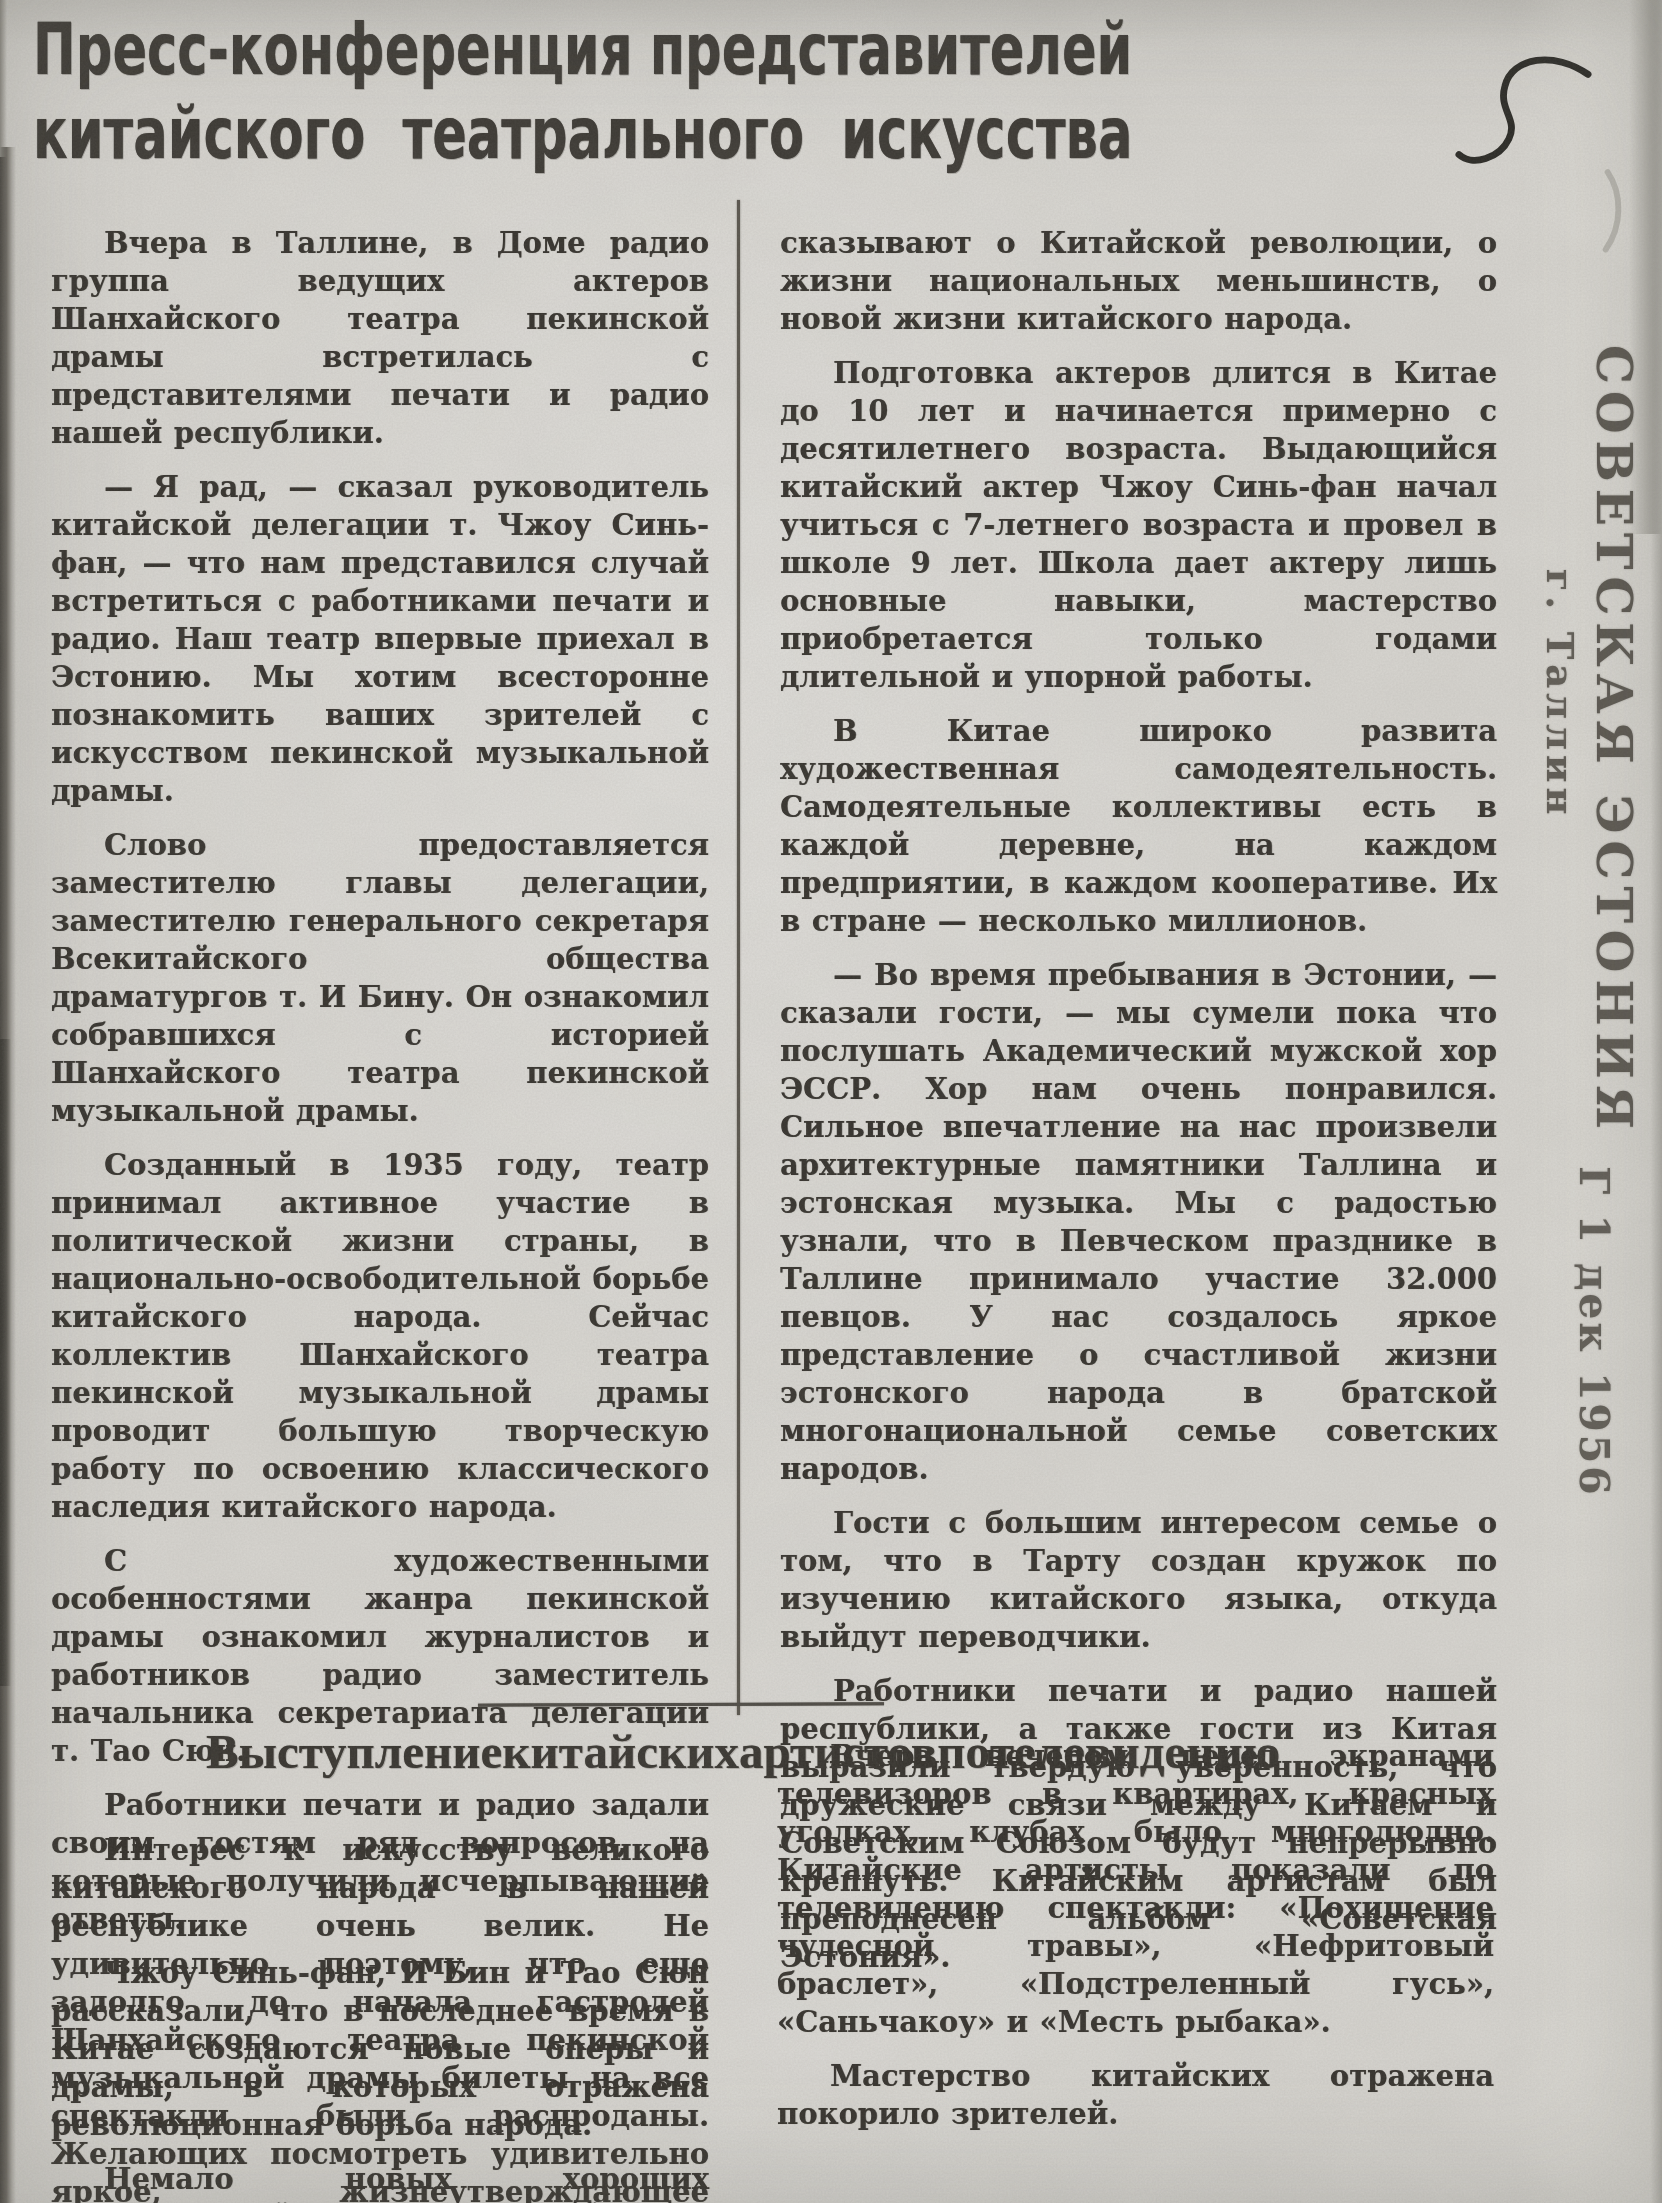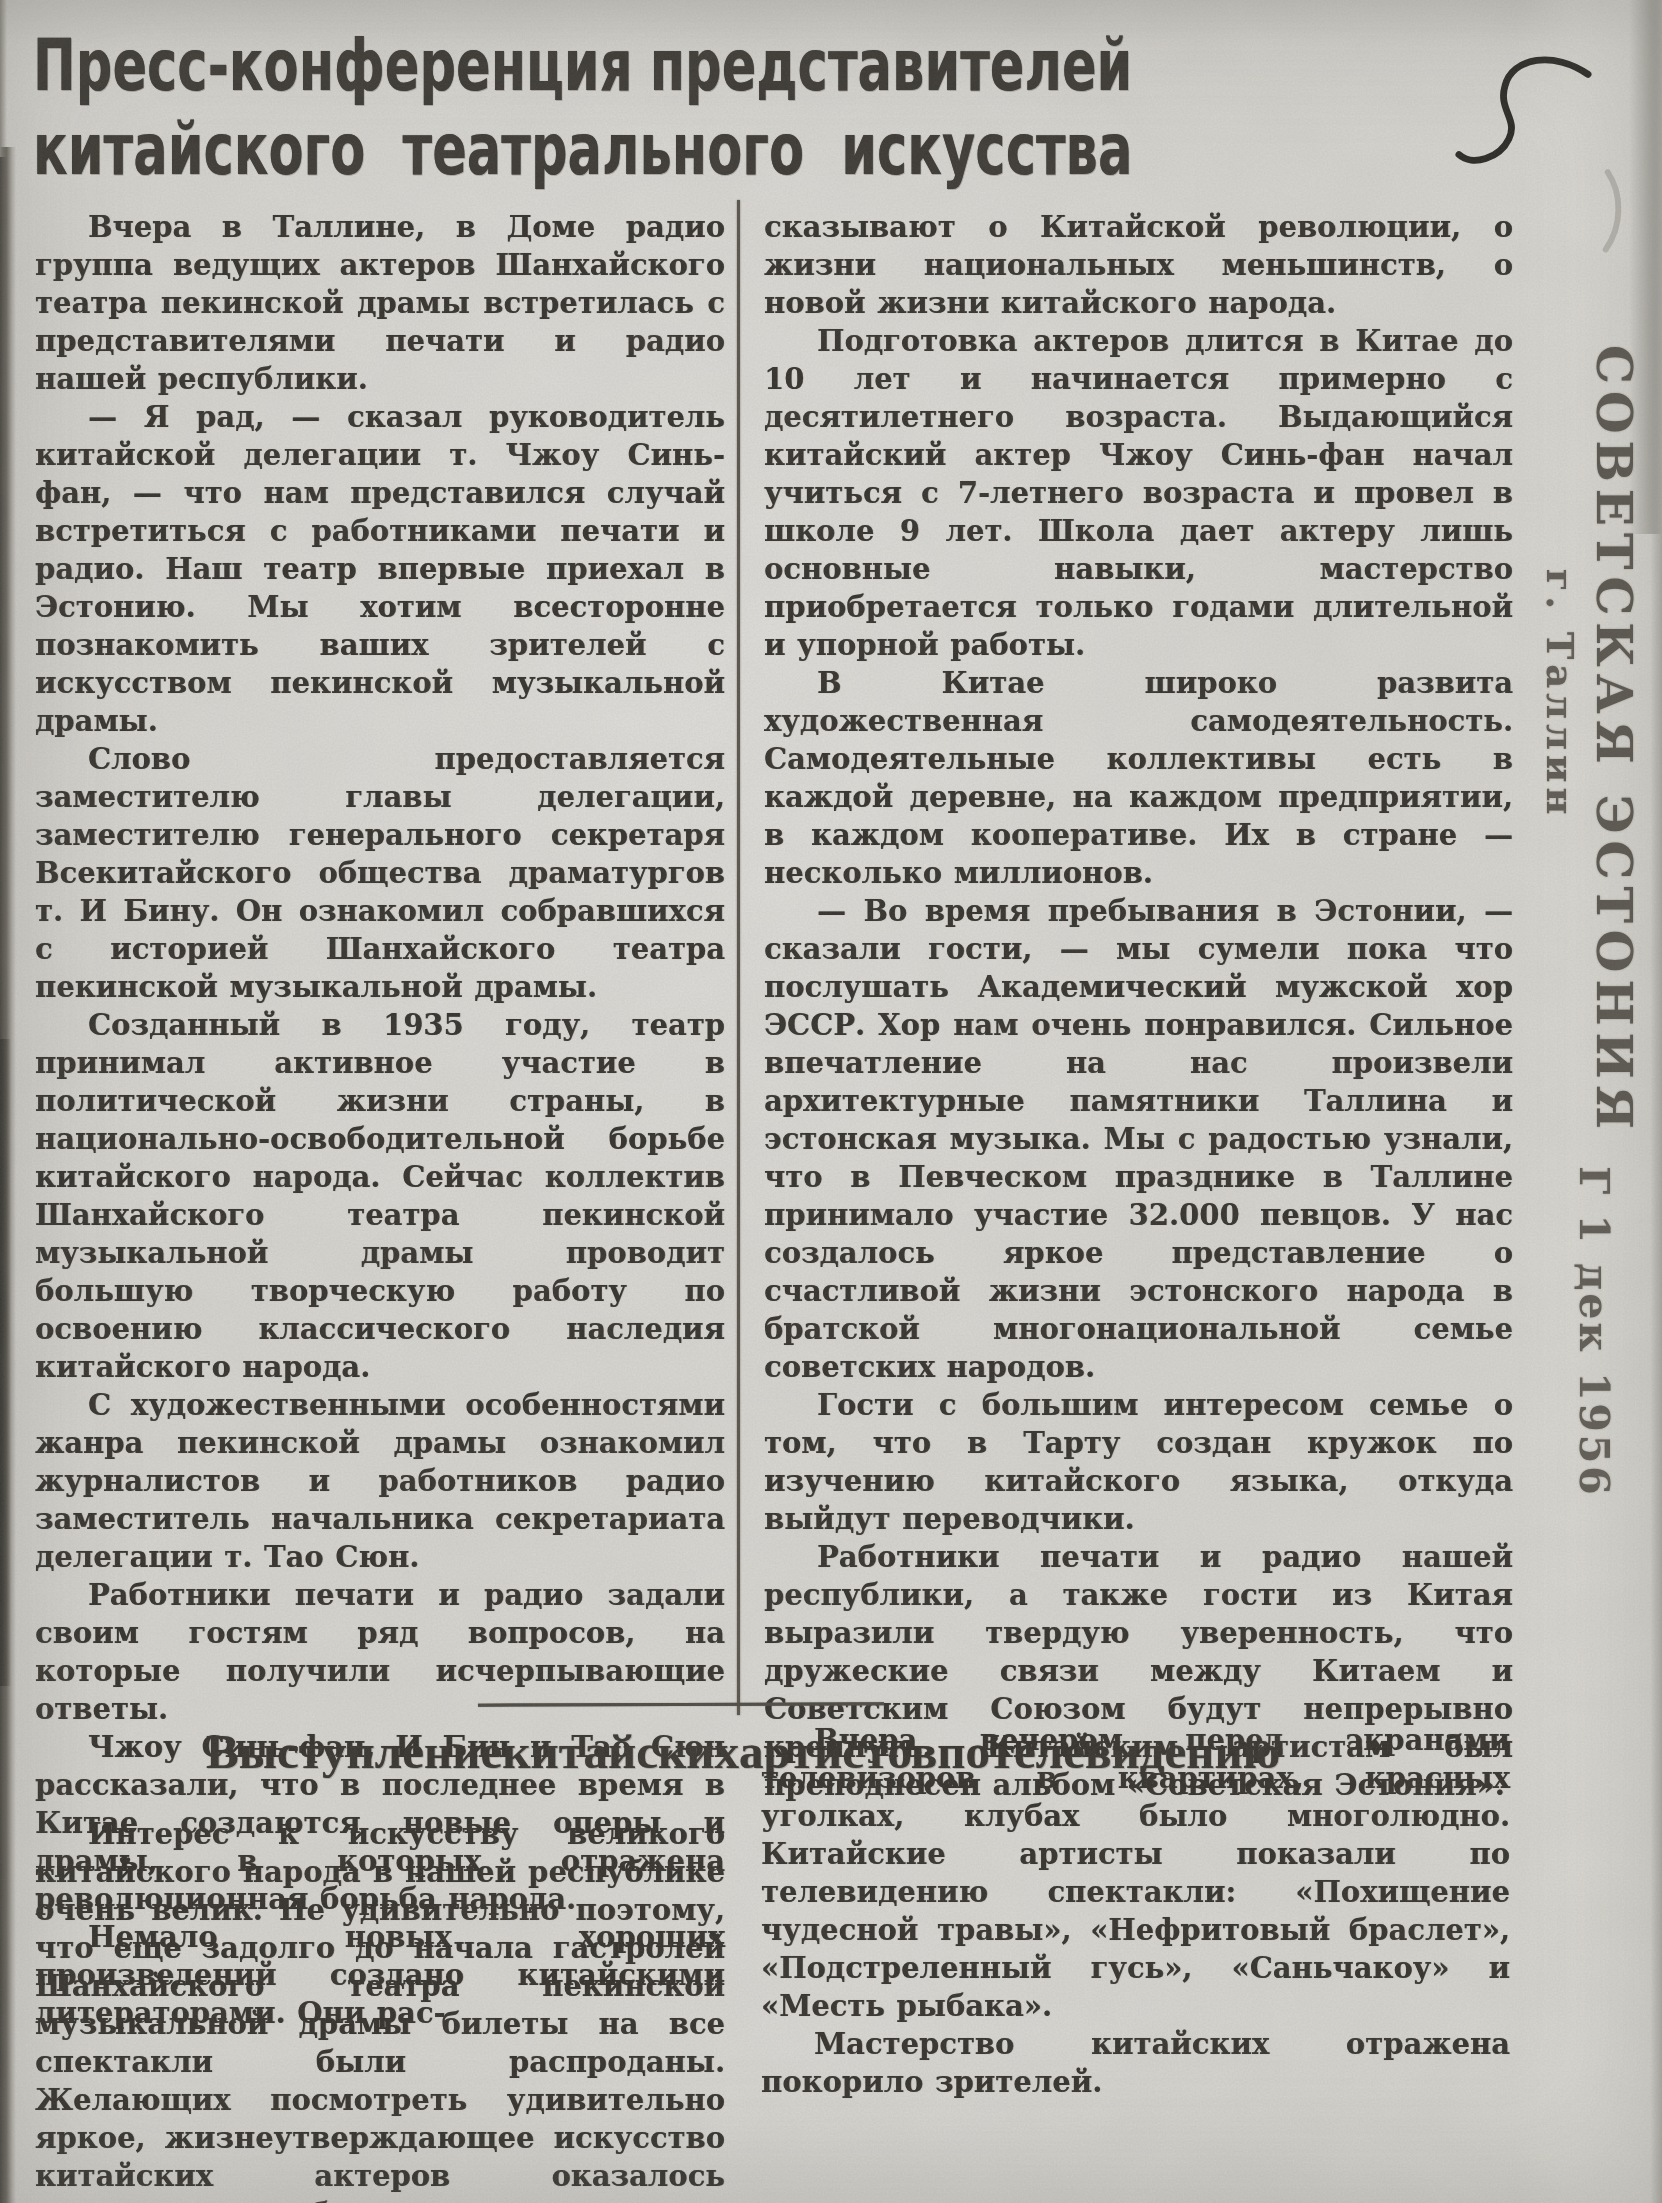--- a/index.html
+++ b/index.html
@@ -25,21 +25,21 @@
   .edge-left{position:absolute;left:0;top:147px;width:15.7px;height:2056px;
     background:linear-gradient(90deg,#46433e 0%,#6b6760 40%,rgba(140,136,128,0.45) 75%,rgba(140,136,128,0) 100%);}
   .edge-left-dark{position:absolute;left:0;top:1039px;width:10.8px;height:647px;background:linear-gradient(90deg,#33312c,rgba(70,67,62,0) 100%);}
   .edge-left-top{position:absolute;left:0;top:0;width:6.9px;height:157px;background:linear-gradient(90deg,#8d8a83,rgba(141,138,131,0));}
   .edge-right{position:absolute;right:0;top:0;width:11.8px;height:100%;
     background:linear-gradient(270deg,#b3b1ab,rgba(179,177,171,0));}
   .corner-tr{position:absolute;right:0;top:0;width:33px;height:534px;
     background:linear-gradient(270deg,#95938c 0%,rgba(149,147,140,0.55) 45%,rgba(149,147,140,0) 100%);}
 
   
-  .headline1{position:absolute;left:33px;top:24px;width:1100px;color:#3a3732;}
+  .headline1{position:absolute;left:33px;top:8px;width:1100px;color:#3a3732;}
   .hline{
     width:1527px;transform:scaleX(0.72);transform-origin:0 0;
     display:flex;justify-content:space-between;
     font-family:"DejaVu Sans", sans-serif;font-weight:700;font-size:71px;line-height:84px;
     white-space:nowrap;
     text-shadow:0 0 1px rgba(58,55,50,0.7), 1px 1px 0 rgba(58,55,50,0.25);
   }
 
   
   .squiggle{position:absolute;left:1453px;top:47px;width:186px;height:225px;pointer-events:none;}
@@ -70,21 +70,21 @@
 
   
   .colrule{position:absolute;left:737px;top:200px;width:2.9px;height:1515px;
     background:#57534b;box-shadow:0 0 2px rgba(87,83,75,0.8);}
 
   
   .col{position:absolute;color:#33302b;font-family:"DejaVu Serif", serif;
     font-weight:700;font-size:29px;line-height:38px;text-align:justify;
     hyphens:auto;-webkit-hyphens:auto;word-spacing:1.5px;
     text-shadow:0.4px 0.4px 0.7px rgba(45,43,38,0.55);}
-  .para{margin:0;text-indent:53px;}
+  .para{margin:16px;text-indent:53px;}
   .para.noindent{text-indent:0;}
   .a1-left{left:35px;top:208px;width:690px;}
   .a1-right{left:764px;top:208px;width:749px;}
   .a2-left{left:35px;top:1815px;width:690px;}
   .a2-right{left:761px;top:1721px;width:749px;}
 
   
   .mid-divider{position:absolute;left:478px;top:1703px;width:406px;height:2.9px;
     background:#4c4943;transform:rotate(-0.2deg);box-shadow:0 0 1px #4c4943;}
   .headline2{

